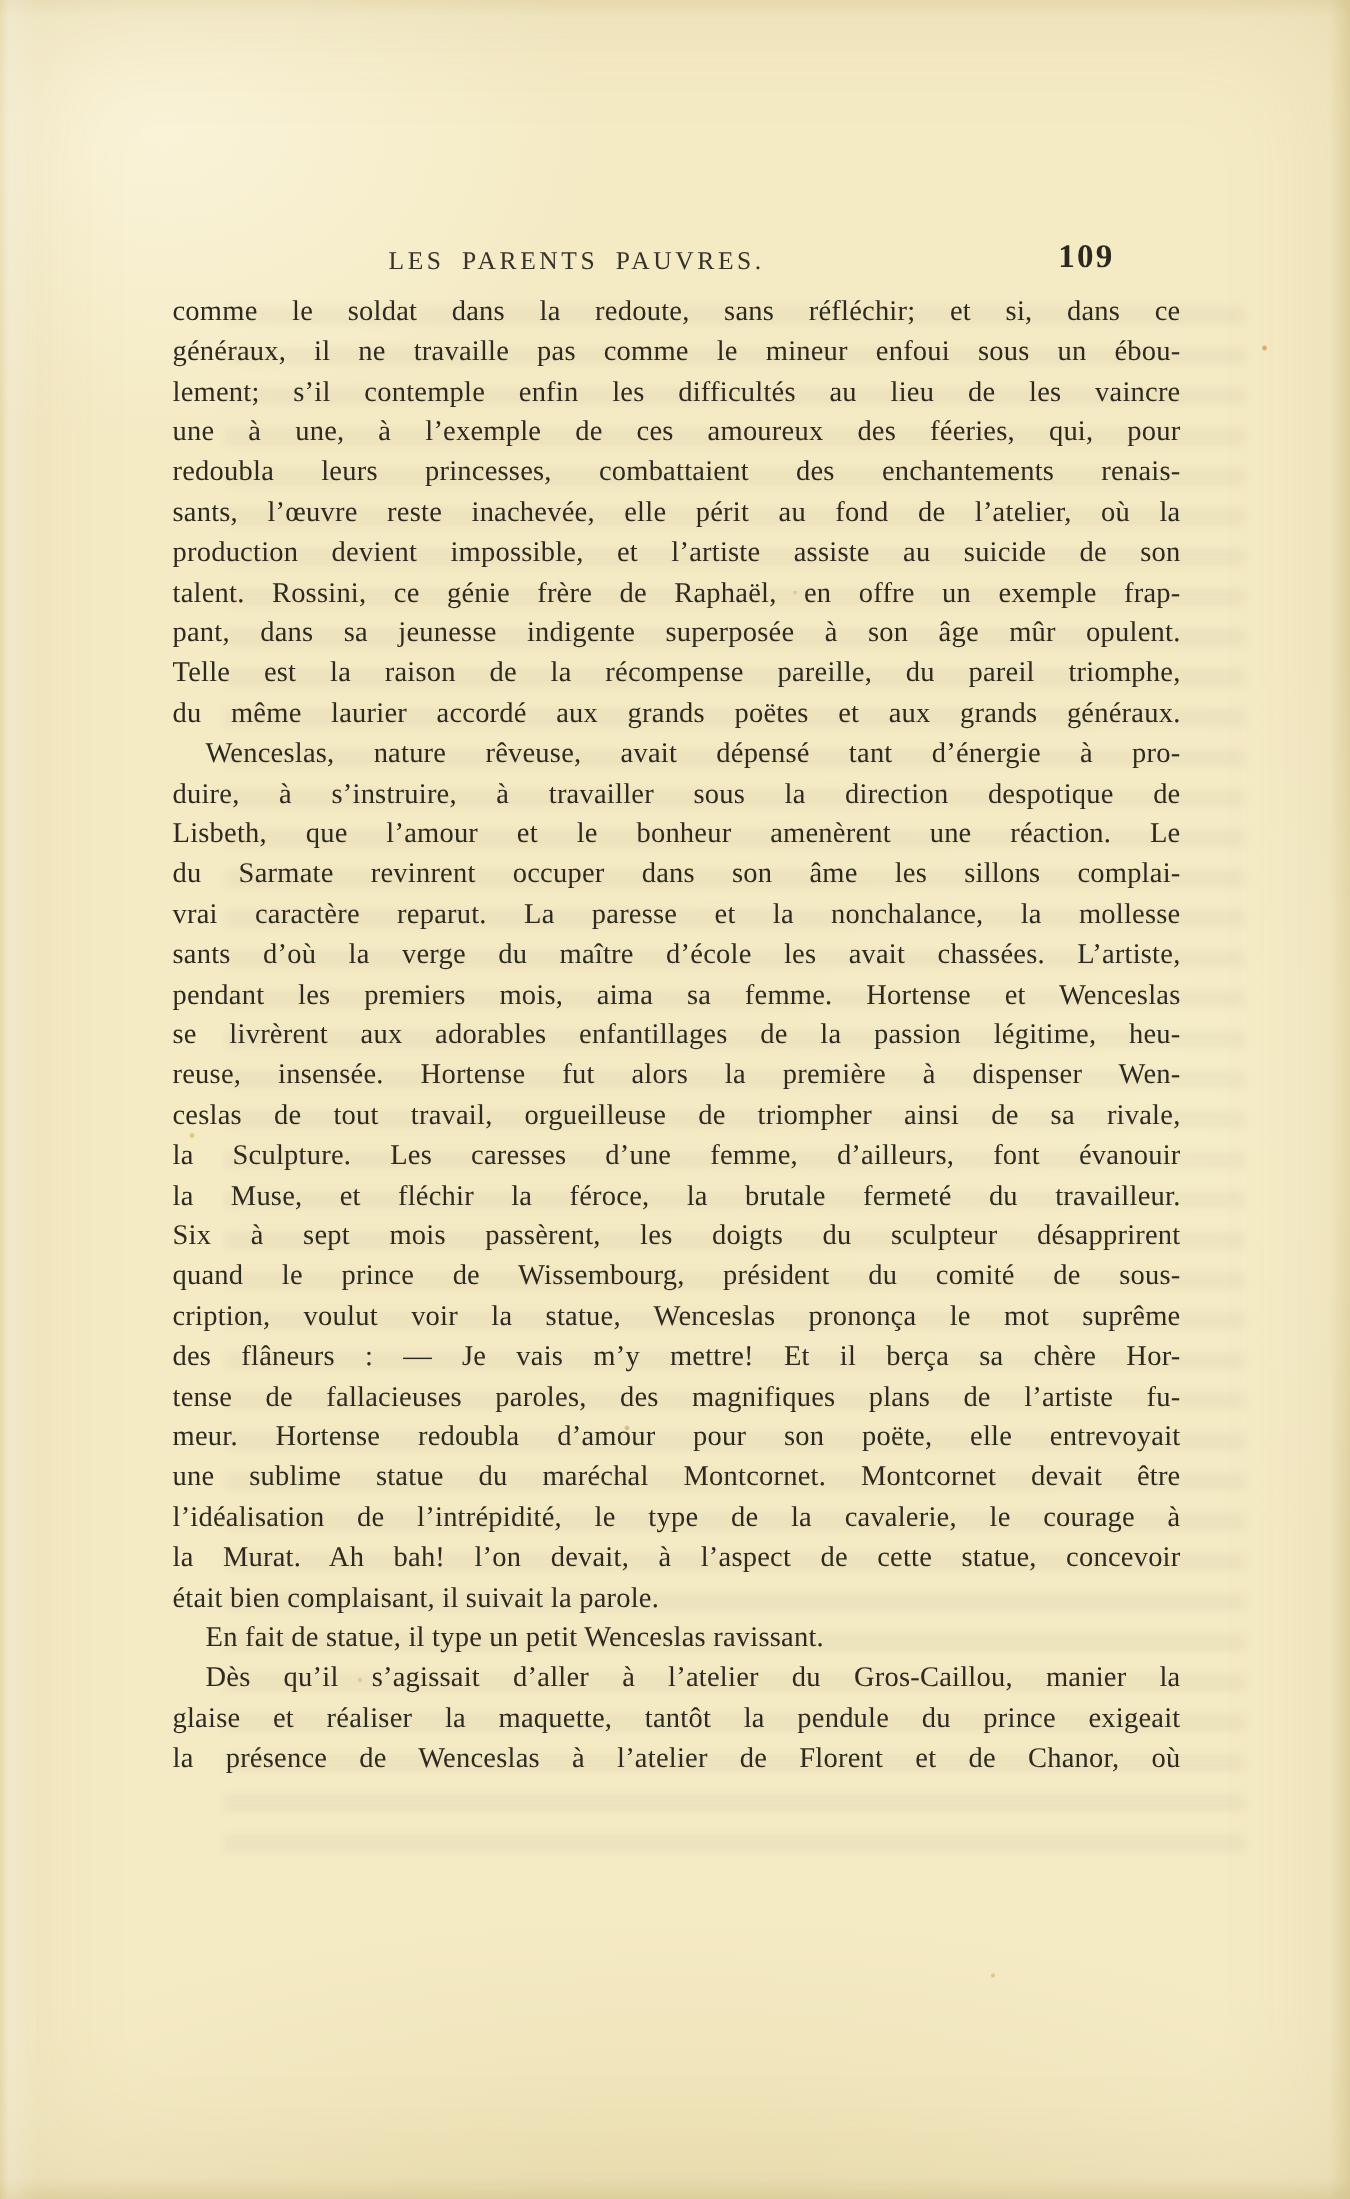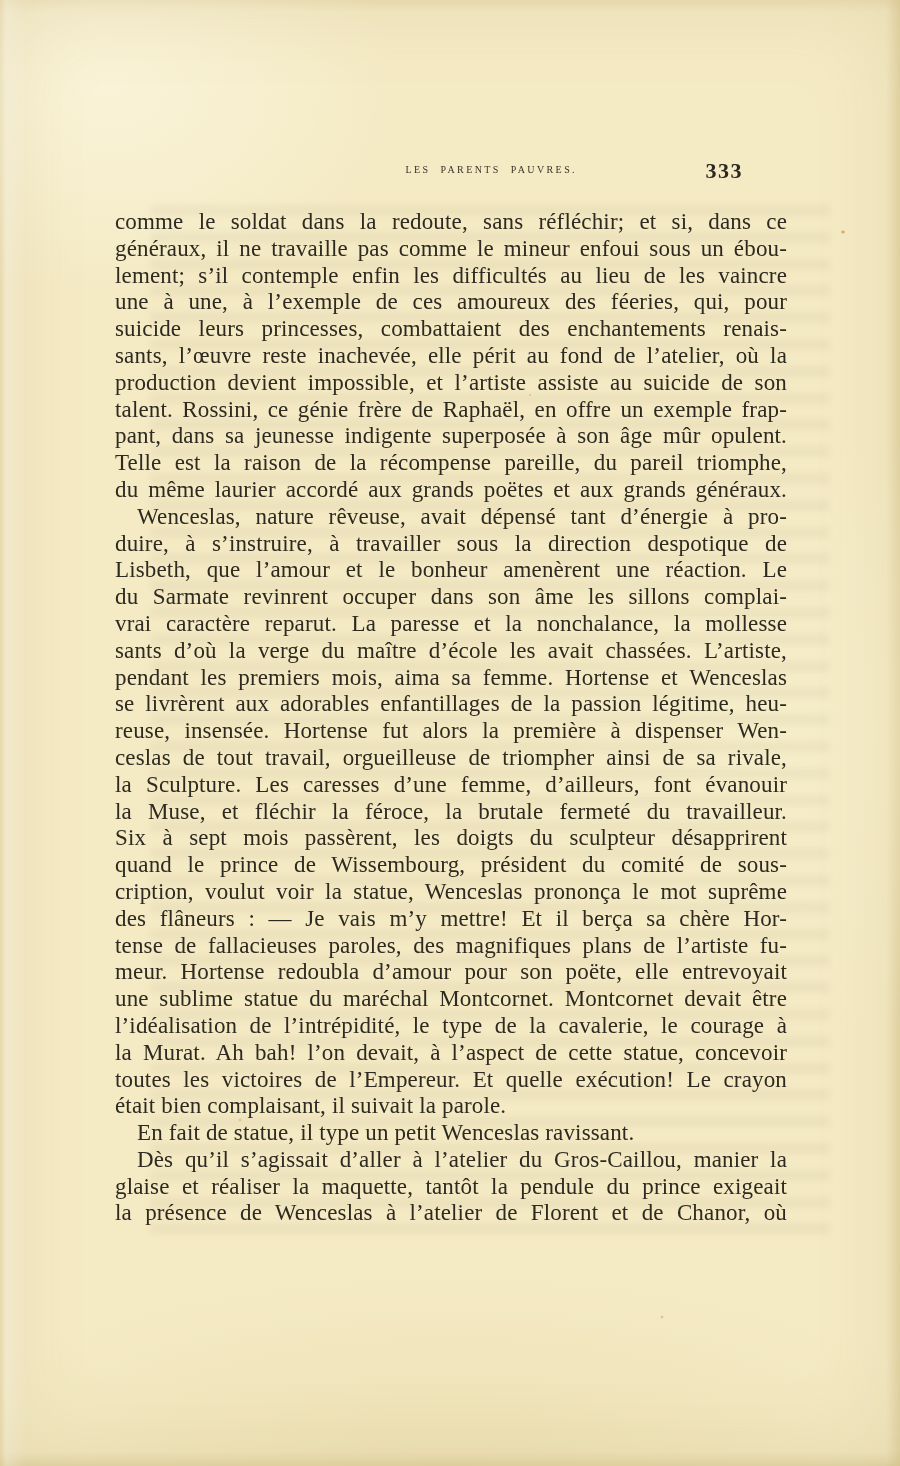--- a/index.html
+++ b/index.html
@@ -55,46 +55,46 @@
   .running-head {
     position: absolute;
     top: 161px;
     left: 115px;
     width: 672px;
     height: 30px;
     z-index: 1;
   }
   .running-title {
     position: absolute;
-    left: 128px;
+    left: 144px;
     top: 3px;
     width: 334px;
-    text-align: right;
-    font-size: 10px;
+    text-align: left;
+    font-size: 17px;
     letter-spacing: 2.4px;
     word-spacing: 5px;
     color: #38332a;
   }
   .page-number {
     position: absolute;
     right: 44px;
     top: -3px;
     font-size: 22px;
     font-weight: bold;
     letter-spacing: 1.5px;
     color: #2c2820;
   }
 
   .text-block {
     position: absolute;
-    top: 209px;
+    top: 195px;
     left: 115px;
     width: 672px;
     z-index: 1;
-    font-size: 23px;
+    font-size: 19px;
     line-height: 26.8px;
     letter-spacing: 0.15px;
   }
   .line {
     text-align: justify;
     text-align-last: justify;
   }
   .line.no-stretch {
     text-align-last: left;
   }
@@ -104,29 +104,29 @@
 </style>
 </head>
 <body>
 
 <div class="page">
 
   <div class="show-through"></div>
 
   <header class="running-head">
     <span class="running-title">LES PARENTS PAUVRES.</span>
-    <span class="page-number">333</span>
+    <span class="page-number">109</span>
   </header>
 
   <main class="text-block" id="text-block">
       <div class="line">comme le soldat dans la redoute, sans réfléchir; et si, dans ce</div>
       <div class="line">généraux, il ne travaille pas comme le mineur enfoui sous un ébou-</div>
       <div class="line">lement; s’il contemple enfin les difficultés au lieu de les vaincre</div>
       <div class="line">une à une, à l’exemple de ces amoureux des féeries, qui, pour</div>
-      <div class="line">suicide leurs princesses, combattaient des enchantements renais-</div>
+      <div class="line">redoubla leurs princesses, combattaient des enchantements renais-</div>
       <div class="line">sants, l’œuvre reste inachevée, elle périt au fond de l’atelier, où la</div>
       <div class="line">production devient impossible, et l’artiste assiste au suicide de son</div>
       <div class="line">talent. Rossini, ce génie frère de Raphaël, en offre un exemple frap-</div>
       <div class="line">pant, dans sa jeunesse indigente superposée à son âge mûr opulent.</div>
       <div class="line">Telle est la raison de la récompense pareille, du pareil triomphe,</div>
       <div class="line">du même laurier accordé aux grands poëtes et aux grands généraux.</div>
       <div class="line indent">Wenceslas, nature rêveuse, avait dépensé tant d’énergie à pro-</div>
       <div class="line">duire, à s’instruire, à travailler sous la direction despotique de</div>
       <div class="line">Lisbeth, que l’amour et le bonheur amenèrent une réaction. Le</div>
       <div class="line">du Sarmate revinrent occuper dans son âme les sillons complai-</div>
@@ -140,21 +140,20 @@
       <div class="line">la Muse, et fléchir la féroce, la brutale fermeté du travailleur.</div>
       <div class="line">Six à sept mois passèrent, les doigts du sculpteur désapprirent</div>
       <div class="line">quand le prince de Wissembourg, président du comité de sous-</div>
       <div class="line">cription, voulut voir la statue, Wenceslas prononça le mot suprême</div>
       <div class="line">des flâneurs : — Je vais m’y mettre! Et il berça sa chère Hor-</div>
       <div class="line">tense de fallacieuses paroles, des magnifiques plans de l’artiste fu-</div>
       <div class="line">meur. Hortense redoubla d’amour pour son poëte, elle entrevoyait</div>
       <div class="line">une sublime statue du maréchal Montcornet. Montcornet devait être</div>
       <div class="line">l’idéalisation de l’intrépidité, le type de la cavalerie, le courage à</div>
       <div class="line">la Murat. Ah bah! l’on devait, à l’aspect de cette statue, concevoir</div>
-      <div class="line">toutes les victoires de l’Empereur. Et quelle exécution! Le crayon</div>
       <div class="line no-stretch">était bien complaisant, il suivait la parole.</div>
       <div class="line indent no-stretch">En fait de statue, il type un petit Wenceslas ravissant.</div>
       <div class="line indent">Dès qu’il s’agissait d’aller à l’atelier du Gros-Caillou, manier la</div>
       <div class="line">glaise et réaliser la maquette, tantôt la pendule du prince exigeait</div>
       <div class="line">la présence de Wenceslas à l’atelier de Florent et de Chanor, où</div>
     </main>
 
 </div>
 
 </body></html>

